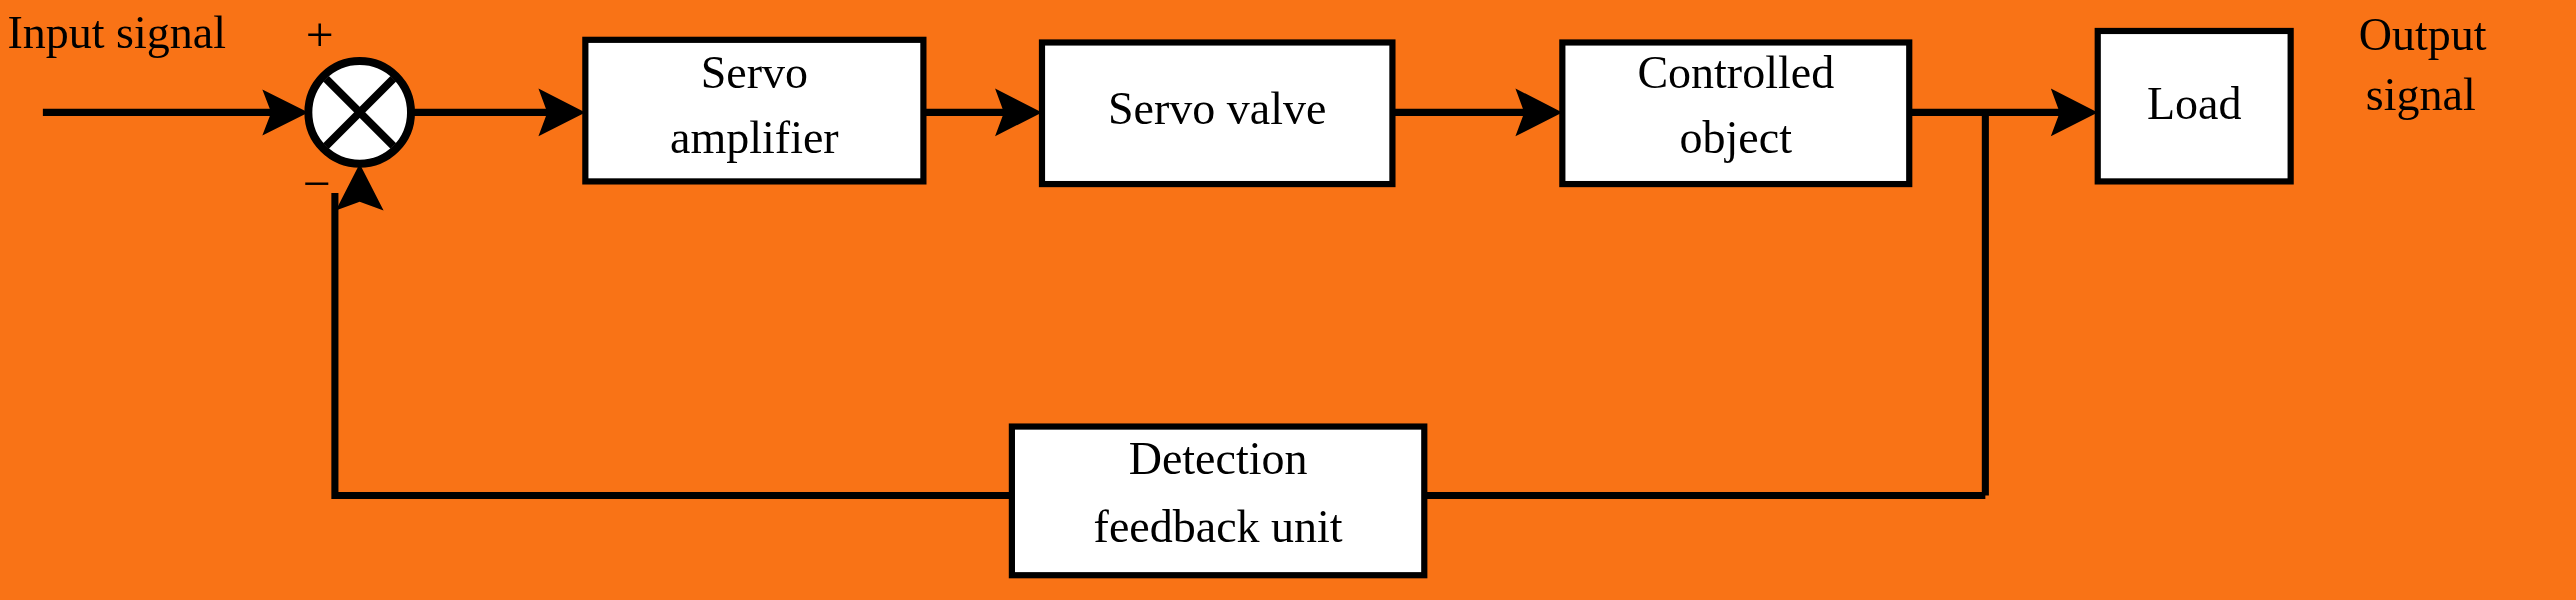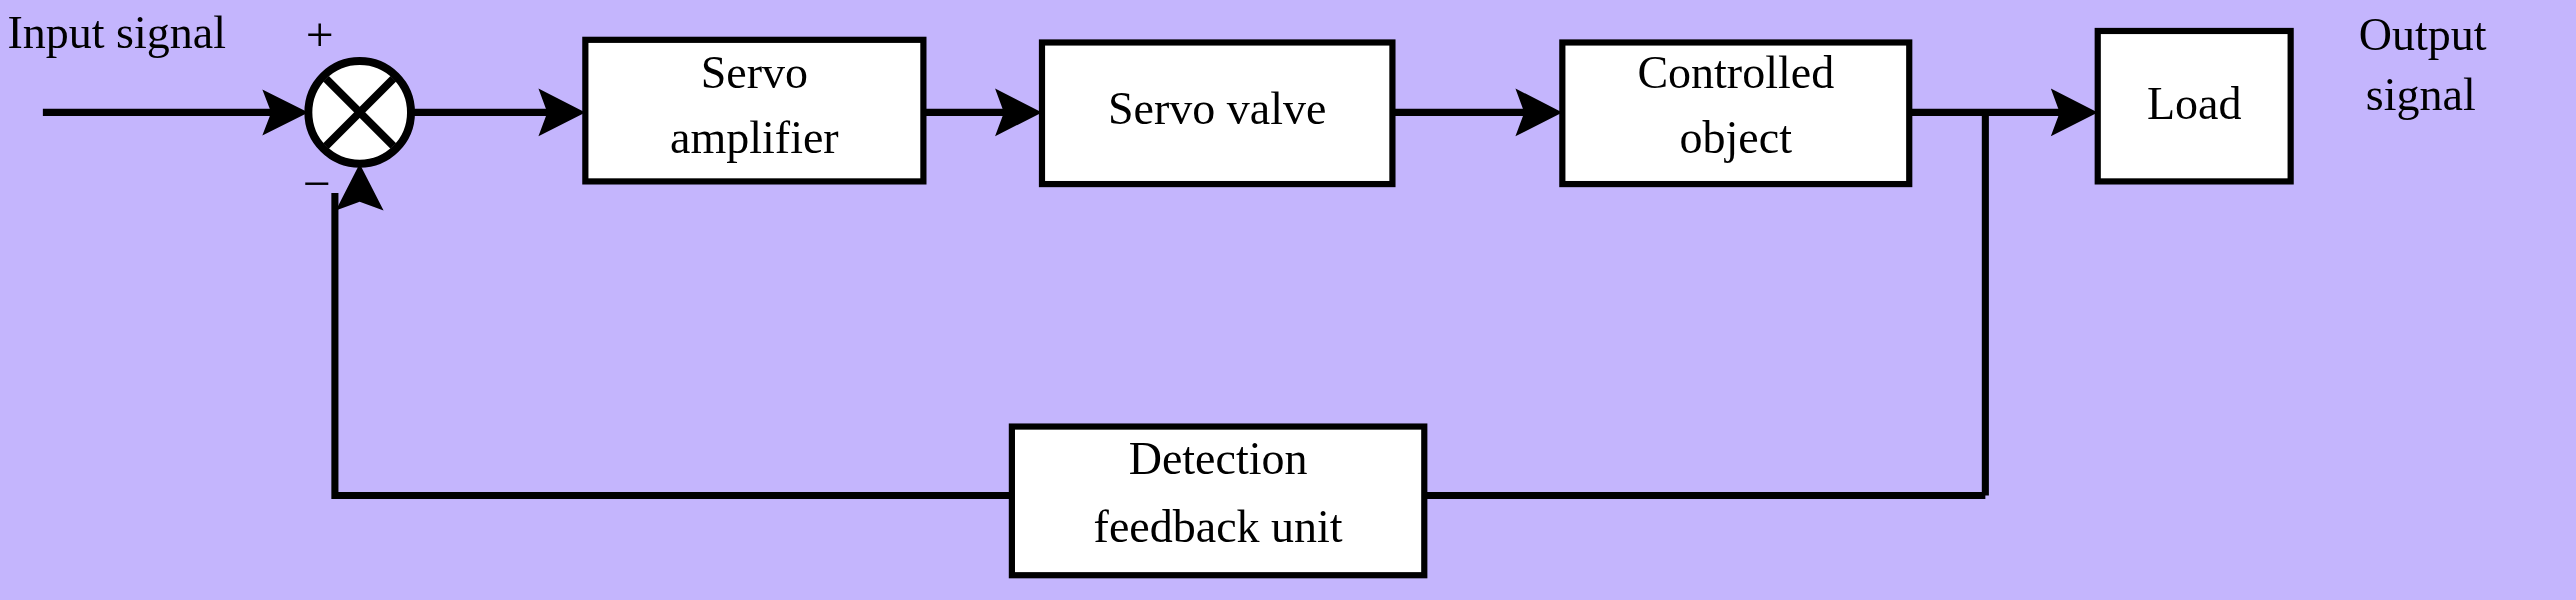--- a/index.html
+++ b/index.html
@@ -11,21 +11,21 @@
   body {
     width: 2576px;
     height: 600px;
     overflow: hidden;
     font-family: "Liberation Serif", "DejaVu Serif", serif;
   }
   #diagram-root {
     position: relative;
     width: 2576px;
     height: 600px;
-    background: #c4b5fd;
+    background: #f97316;
   }
   svg.diagram-canvas {
     position: absolute;
     top: 0;
     left: 0;
     width: 2576px;
     height: 600px;
     display: block;
   }
   .blk-rect {

